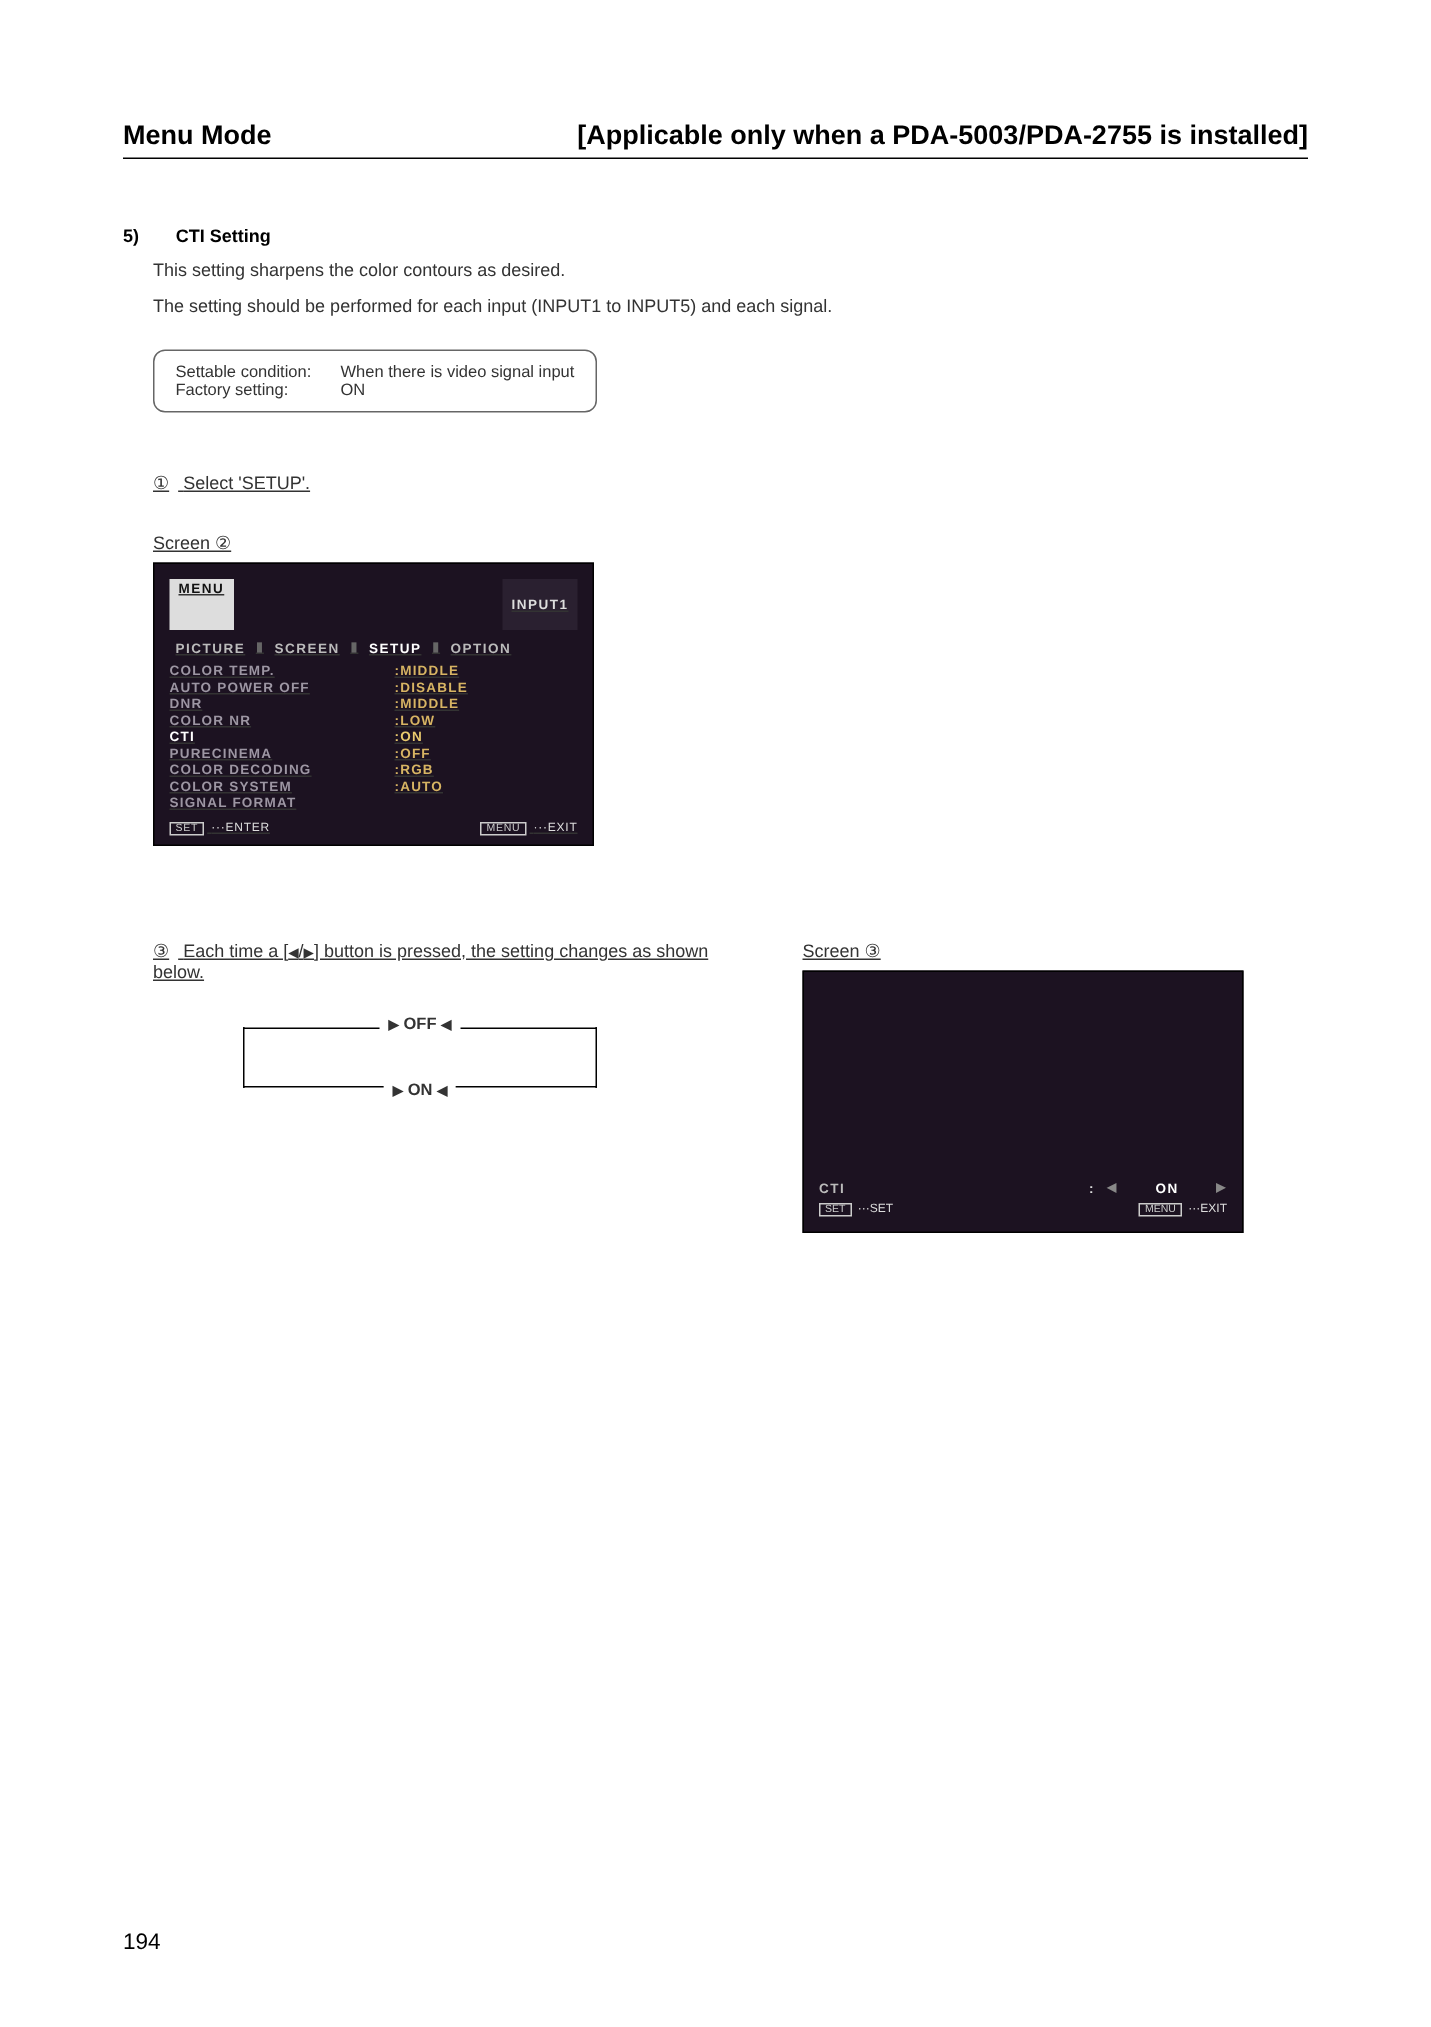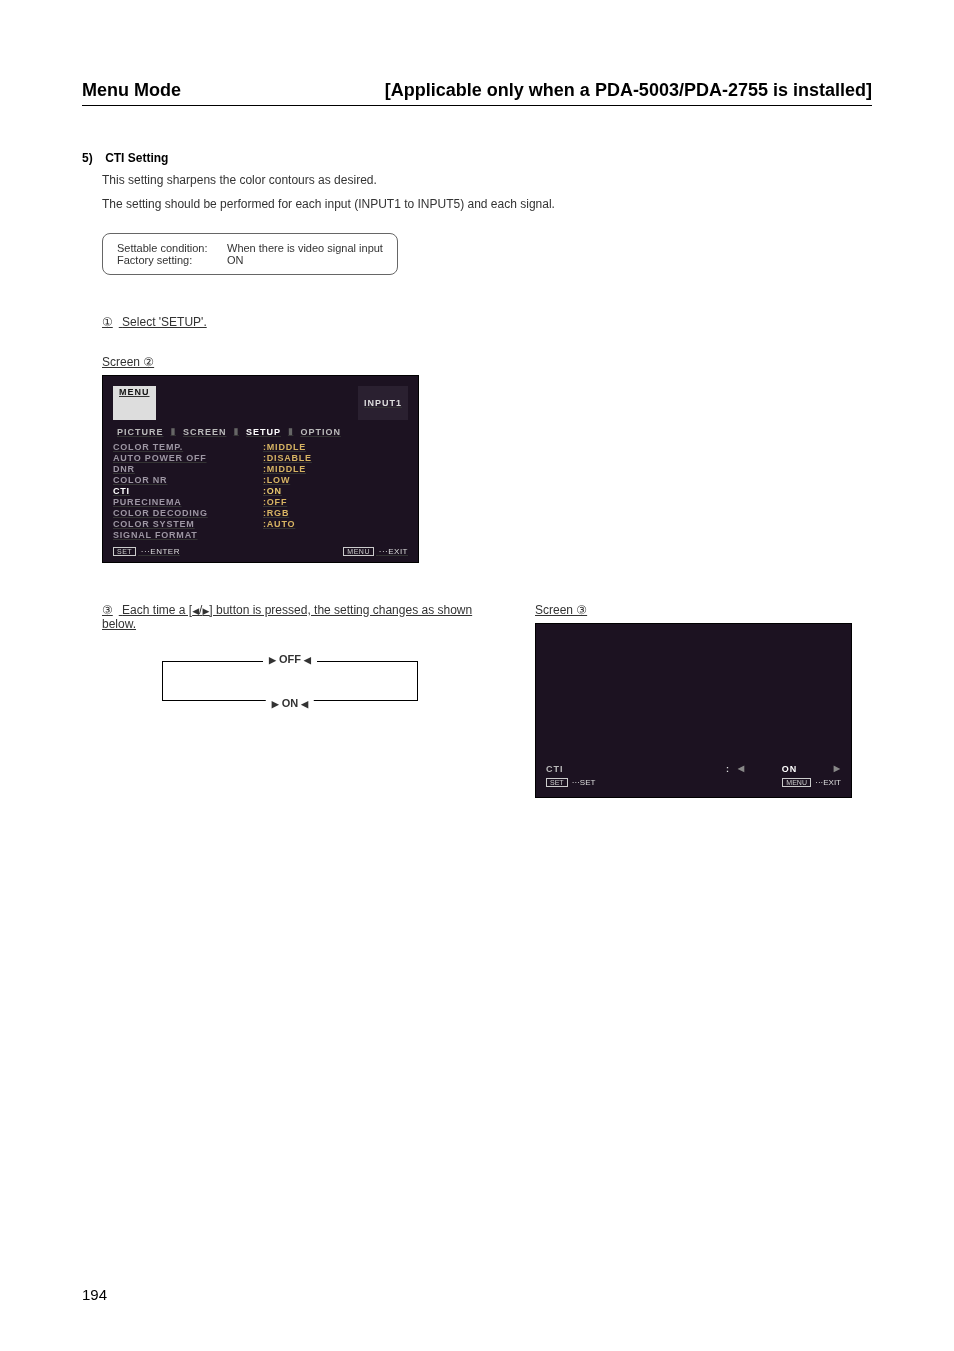--- a/index.html
+++ b/index.html
@@ -16,39 +16,39 @@
       display: flex;
       justify-content: space-between;
       align-items: baseline;
       border-bottom: 1.5px solid #000;
       padding-bottom: 4px;
       margin-bottom: 42px;
     }
     .header-left { font-size: 18px; font-weight: bold; }
     .header-right { font-size: 18px; font-weight: bold; }
     .section-num { font-weight: bold; font-size: 12px; }
-    .section-title { font-weight: bold; font-size: 12px; margin-left: 8px; }
+    .section-title { font-weight: bold; font-size: 12px; margin-left: 20px; }
     .body-text { font-size: 12px; color: #333; margin: 4px 0 0 20px; line-height: 1.7; }
     .cond-box {
       border: 1px solid #666;
       border-radius: 8px;
       margin: 18px 0 0 20px;
       padding: 8px 14px;
       display: inline-block;
       font-size: 11px;
       color: #333;
     }
     .cond-row { display: flex; }
     .cond-row .label { width: 110px; }
     .steps { margin: 40px 0 0 20px; font-size: 12px; color: #333; text-decoration: underline; }
     .step { margin-bottom: 26px; }
     .circled { font-size: 12px; margin-right: 6px; }
     .two-col { display: flex; gap: 28px; align-items: flex-start; }
     .left-col { width: 405px; }
-    .right-col { width: 317px; }
+    .right-col { width: 294px; }
     .screen-label { font-size: 12px; color: #333; margin-bottom: 6px; }
     .osd {
       border: 1px solid #000;
       background: #1c1221;
       padding: 10px 10px 6px 10px;
       font-family: Arial, sans-serif;
       color: #efefef;
       font-size: 9px;
       letter-spacing: 0.5px;
     }
@@ -76,21 +76,21 @@
     .osd3-body { position: absolute; bottom: 10px; left: 10px; right: 10px; }
     .osd3-row { display: flex; align-items: center; font-size: 9px; font-weight: bold; color: #fff; letter-spacing: 1px; }
     .osd3-row .k { width: 180px; color: #bbb; }
     .osd3-row .colon { width: 12px; color: #ddd; }
     .arrow-lr { color: #888; font-size: 8px; }
     .osd3-row .val { flex: 1; text-align: center; color: #fff; }
     .osd3-footer { display: flex; justify-content: space-between; margin-top: 4px; font-size: 8px; color: #ddd; }
     .cycle-box {
       margin: 16px 0 0 60px;
       position: relative;
-      width: 256px;
+      width: 236px;
       height: 48px;
     }
     .cycle-line { position: absolute; border: 1px solid #000; }
     .cycle-top { top: 4px; left: 0; right: 0; height: 0; border-bottom: none; border-top: 1px solid #000; }
     .cycle-left { top: 4px; bottom: 4px; left: 0; width: 0; border-right: none; border-left: 1px solid #000; }
     .cycle-right { top: 4px; bottom: 4px; right: 0; width: 0; border-left: none; border-right: 1px solid #000; }
     .cycle-bot { bottom: 4px; left: 0; right: 0; height: 0; border-top: none; border-bottom: 1px solid #000; }
     .cycle-label { position: absolute; font-size: 11px; font-weight: bold; background: #fff; padding: 0 6px; }
     .cycle-off { top: -4px; left: 50%; transform: translateX(-50%); }
     .cycle-on { bottom: -4px; left: 50%; transform: translateX(-50%); }
@@ -199,21 +199,21 @@
           </span>
           <span>
             <span class="btnbox">MENU</span>
             <span>···EXIT</span>
           </span>
         </div>
       </div>
     </div>
   </div>
 
-  <div class="two-col" style="margin-top:40px;">
+  <div class="two-col" style="margin-top:63px;">
     <div class="left-col">
       <div class="step">
         <span class="circled">③</span>
         <span>Each time a [</span><span class="tri">◀</span>/<span class="tri">▶</span><span>] button is pressed, the setting changes as shown below.</span>
       </div>
       <div class="cycle-box">
         <div class="cycle-line cycle-top"></div>
         <div class="cycle-line cycle-left"></div>
         <div class="cycle-line cycle-right"></div>
         <div class="cycle-line cycle-bot"></div>

